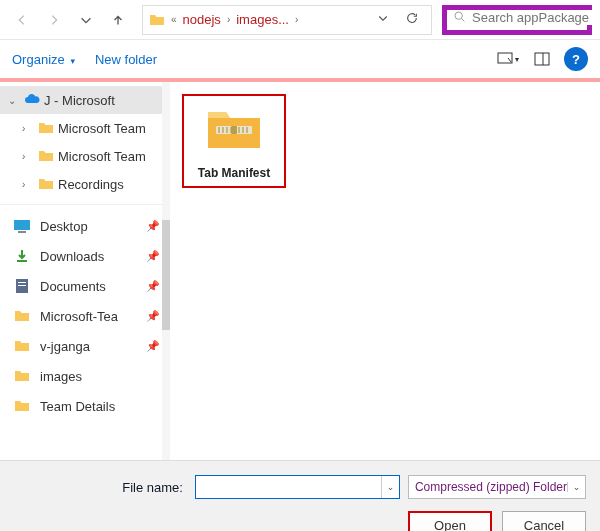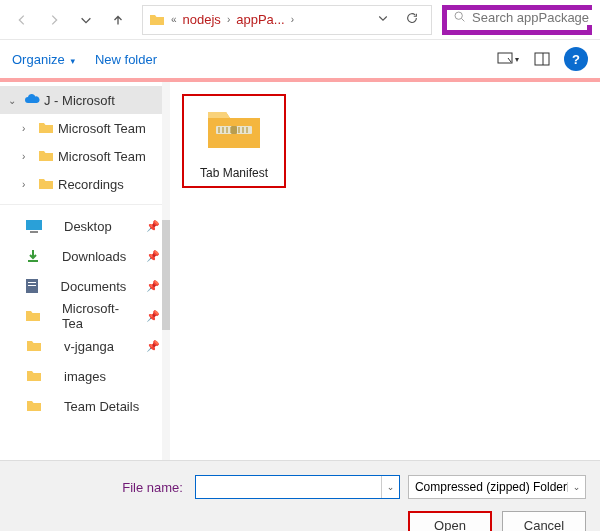--- a/index.html
+++ b/index.html
@@ -32,38 +32,38 @@
 .sb-scroll { position: absolute; right: 0; top: 0; width: 8px; height: 100%; background: #f5f5f5; }
 .sb-thumb { position: absolute; right: 0; top: 138px; width: 8px; height: 110px; background: #cfcfcf; }
 .tree { padding: 4px 0; }
 .tree-item { display: flex; align-items: center; height: 28px; padding-left: 8px; gap: 4px; cursor: pointer; }
 .tree-item.selected { background: #e6e6e6; }
 .tree-item .chev { width: 12px; color: #666; font-size: 10px; }
 .tree-item .ico { width: 16px; height: 16px; display: flex; align-items: center; justify-content: center; }
 .tree-item .label { white-space: nowrap; overflow: hidden; text-overflow: ellipsis; }
 .divider { border-top: 1px solid #eee; margin: 6px 0; }
 .qa-list { padding: 0; }
-.qa-item { display: flex; align-items: center; height: 30px; padding-left: 24px; gap: 20px; cursor: pointer; }
+.qa-item { display: flex; align-items: center; height: 30px; padding-left: 12px; gap: 8px; cursor: pointer; text-align: center; }
 .qa-item .ico { width: 20px; height: 20px; display: flex; align-items: center; justify-content: center; }
 .qa-item .pin { color: #bbb; margin-left: auto; margin-right: 10px; font-size: 11px; }
 .folder-yellow { fill: #f8c95a; }
 
-.content { flex: 1; padding: 12px; position: relative; }
+.content { flex: 1; padding: 12px; position: relative; font-weight: bold; }
 .file-tile { width: 104px; display: flex; flex-direction: column; align-items: center; border: 2px solid #d30000; padding: 8px 4px 6px; cursor: pointer; }
 .zip-ico { width: 56px; height: 48px; margin-bottom: 14px; }
 .file-tile .name { font-size: 12px; color: #222; text-align: center; }
 
 .footer { background: #f1f1f1; border-top: 1px solid #ddd; padding: 14px 14px 14px 0; }
 .fn-row { display: flex; align-items: center; gap: 8px; margin-bottom: 12px; }
-.fn-label { width: 200px; text-align: right; padding-right: 4px; color: #701a75; }
+.fn-label { width: 200px; text-align: right; padding-right: 4px; color: #0f172a; }
 .fn-combo { flex: 1; display: flex; border: 1px solid #0066cc; height: 24px; background: #fff; }
 .fn-combo input { flex: 1; border: none; outline: none; padding: 0 4px; }
 .fn-combo .drop, .filter-combo .drop { width: 18px; display: flex; align-items: center; justify-content: center; border-left: 1px solid #ccc; color: #555; font-size: 9px; }
 .filter-combo { width: 180px; display: flex; border: 1px solid #bbb; height: 24px; background: #fff; align-items: center; padding-left: 6px; }
-.filter-combo span:first-child { flex: 1; color: #000000; font-size: 12px; white-space: nowrap; overflow: hidden; }
+.filter-combo span:first-child { flex: 1; color: #701a75; font-size: 12px; white-space: nowrap; overflow: hidden; }
 .btn-row { display: flex; justify-content: flex-end; gap: 10px; }
 .btn { min-width: 84px; height: 28px; border: 1px solid #aaa; background: #fdfdfd; display: flex; align-items: center; justify-content: center; cursor: pointer; color: #333; }
 .btn.open { border: 2px solid #d30000; }
 </style>
 </head>
 <body>
 
 <div class="toolbar">
   <div class="nav-btn disabled">
     <svg viewBox="0 0 16 16">
@@ -85,21 +85,21 @@
         <path d="M8 13V4M4 8l4-4 4 4" stroke="currentColor" stroke-width="1.5" fill="none"></path>
       </svg>
   </div>
   <div class="addr-wrap">
     <svg class="folder-ico" viewBox="0 0 16 16">
         <path class="folder-yellow" d="M1 3h5l1.5 2H15v8H1z"></path>
       </svg>
     <span class="chev">«</span>
     <span class="crumb">nodejs</span>
     <span class="chev">›</span>
-    <span class="crumb">appPa...</span>
+    <span class="crumb">images...</span>
     <span class="chev">›</span>
     <div style="flex:1"></div>
     <div class="addr-dropdown">
       <svg width="12" height="12" viewBox="0 0 16 16">
           <path d="M3 6l5 5 5-5" stroke="currentColor" stroke-width="1.5" fill="none"></path>
         </svg>
     </div>
     <div class="refresh-btn">
       <svg width="14" height="14" viewBox="0 0 16 16">
           <path d="M13 8a5 5 0 11-1.5-3.5M13 3v3h-3" stroke="currentColor" stroke-width="1.3" fill="none"></path>

